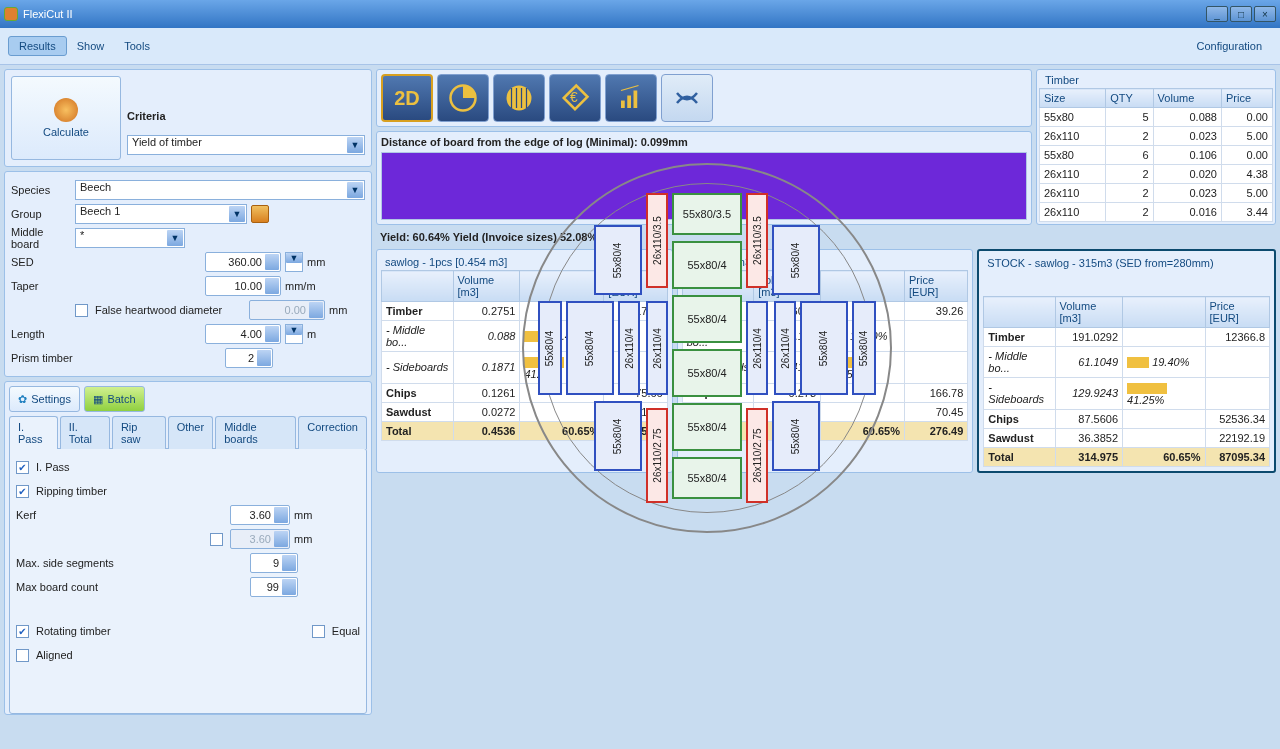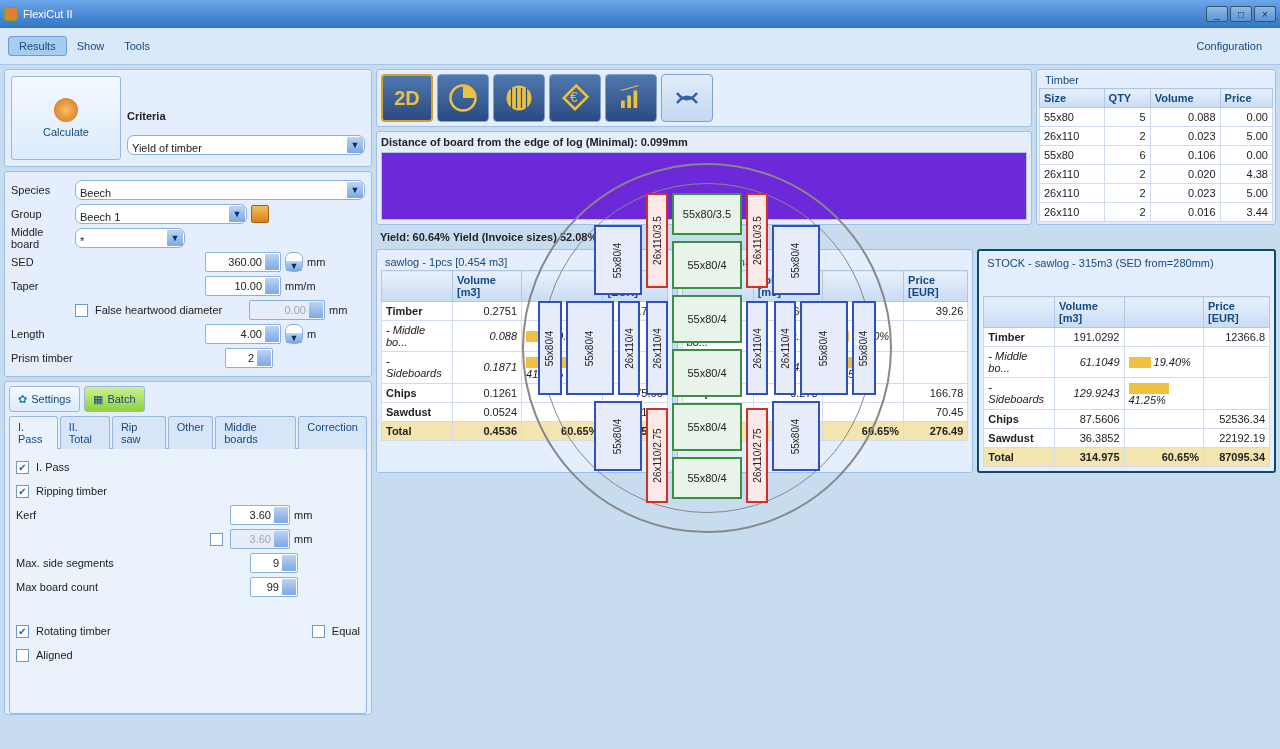--- a/index.html
+++ b/index.html
@@ -13,21 +13,21 @@
 .menubar .mi.active { background:#a8ccf0; border:1px solid #6a9dd0; }
 .menubar .right { margin-left:auto; }
 .app-body { display:flex; padding:4px; gap:4px; height:700px; }
 .left-col { width:368px; display:flex; flex-direction:column; gap:4px; }
 .panel { background:#e4eefc; border:1px solid #9cc0e8; border-radius:3px; padding:6px; }
 .calc-row { display:flex; gap:6px; }
 .calc-btn { background:linear-gradient(#f4fafe,#dceafc); border:1px solid #96b8e0; border-radius:3px; width:110px; height:84px; display:flex; flex-direction:column; align-items:center; justify-content:center; cursor:pointer; color:#134a80;}
 .calc-btn .gear { width:24px; height:24px; border-radius:50%; background:radial-gradient(#f8c060,#d07020); margin-bottom:4px;}
 .crit-side { flex:1; }
 .label-b { font-weight:bold; font-size:11px; margin-bottom:13px; }
-.select { width:100%; height:20px; border:1px solid #8ab0dc; background:#fff; display:flex; align-items:flex-end; padding:0 4px; border-radius:7px; position:relative;}
+.select { width:100%; height:20px; border:1px solid #8ab0dc; background:#fff; display:flex; align-items:flex-start; padding:0 4px; border-radius:0; position:relative;}
 .select .dd { position:absolute; right:1px; top:1px; bottom:1px; width:16px; background:linear-gradient(#bcd4f4,#7ca8e0); display:flex; align-items:center; justify-content:center; color:#036; font-size:9px; border-radius:1px;}
 .form-row { display:flex; align-items:center; height:24px; gap:4px; }
 .form-row .flabel { width:120px; padding-right:2px; }
 .pencil { width:18px; height:18px; background:linear-gradient(#f0c060,#d88020); border:1px solid #a86010; border-radius:2px; }
 .input { width:76px; height:20px; border:1px solid #8ab0dc; background:#fff; text-align:right; padding-right:18px; position:relative; display:flex; align-items:center; justify-content:flex-end; border-radius:2px;}
 .input .sp { position:absolute; right:1px; top:1px; bottom:1px; width:14px; background:linear-gradient(#bcd4f4,#7ca8e0); border-radius:1px;}
 .input.dis { background:#e8eef8; color:#9ab; }
 .unit { width:36px; }
 .chk { width:13px; height:13px; border:1px solid #7098c8; background:#fff; display:inline-flex; align-items:center; justify-content:center; color:#2060c0; font-size:10px; margin-right:3px;}
 .tabbar { display:flex; gap:2px; margin-bottom:-1px;}
@@ -41,21 +41,21 @@
 .tbtn svg { width:30px; height:30px; }
 .diag-wrap { flex:1; background:#e4eefc; border:1px solid #9cc0e8; border-radius:3px; padding:4px; display:flex; flex-direction:column; gap:4px;}
 .diag-title { font-weight:bold; font-size:11px; }
 .diag-canvas { flex:1; background:#6d28d9; border:1px solid #b0c8e4; position:relative; }
 .yield-row { font-weight:bold; padding:2px 4px; }
 .bottom-row { display:flex; gap:4px; }
 .grid-panel { flex:1; background:#e4eefc; border:1px solid #9cc0e8; border-radius:3px; padding:4px; display:flex; flex-direction:column; }
 .grid-panel.red { border:2px solid #0c4a6e;gap:25px; }
 .gp-title { color:#134a80; padding:2px 4px; font-size:11px; }
 table { width:100%; border-collapse:collapse; }
-th { background:linear-gradient(#e8f0fc,#c8dcf4); border:1px solid #b0c8e4; padding:3px 4px; color:#134a80; font-weight:bold; text-align:left;}
+th { background:linear-gradient(#e8f0fc,#c8dcf4); border:1px solid #b0c8e4; padding:3px 4px; color:#134a80; font-weight:normal; text-align:left;}
 td { border:1px solid #d0dcec; padding:3px 4px; background:#fff; }
 td.num { text-align:right; }
 tr.it td { font-style:italic; }
 tr.total td { background:#f4e4b0; font-weight:bold; }
 .bar { display:inline-block; height:11px; background:#f0c040; vertical-align:middle; }
 .right-col { width:240px; display:flex; flex-direction:column; }
 .timber-panel { background:#e4eefc; border:1px solid #9cc0e8; border-radius:3px; padding:2px; flex:0 0 190px;}
 .tp-title { color:#134a80; padding:2px 6px; }
 
 .logcirc { position:absolute; border:2px solid #888; border-radius:50%; }
@@ -465,21 +465,21 @@
                 <td></td>
               </tr>
    <tr>
                 <td><b>Chips</b></td>
                 <td class="num">0.1261</td>
                 <td></td>
                 <td class="num">75.66</td>
               </tr>
    <tr>
                 <td><b>Sawdust</b></td>
-                <td class="num">0.0524</td>
+                <td class="num">0.0272</td>
                 <td></td>
                 <td class="num">31.96</td>
               </tr>
    <tr class="total">
                 <td>Total</td>
                 <td class="num">0.4536</td>
                 <td class="num">60.65%</td>
                 <td class="num">125.43</td>
               </tr>
             </tbody>

